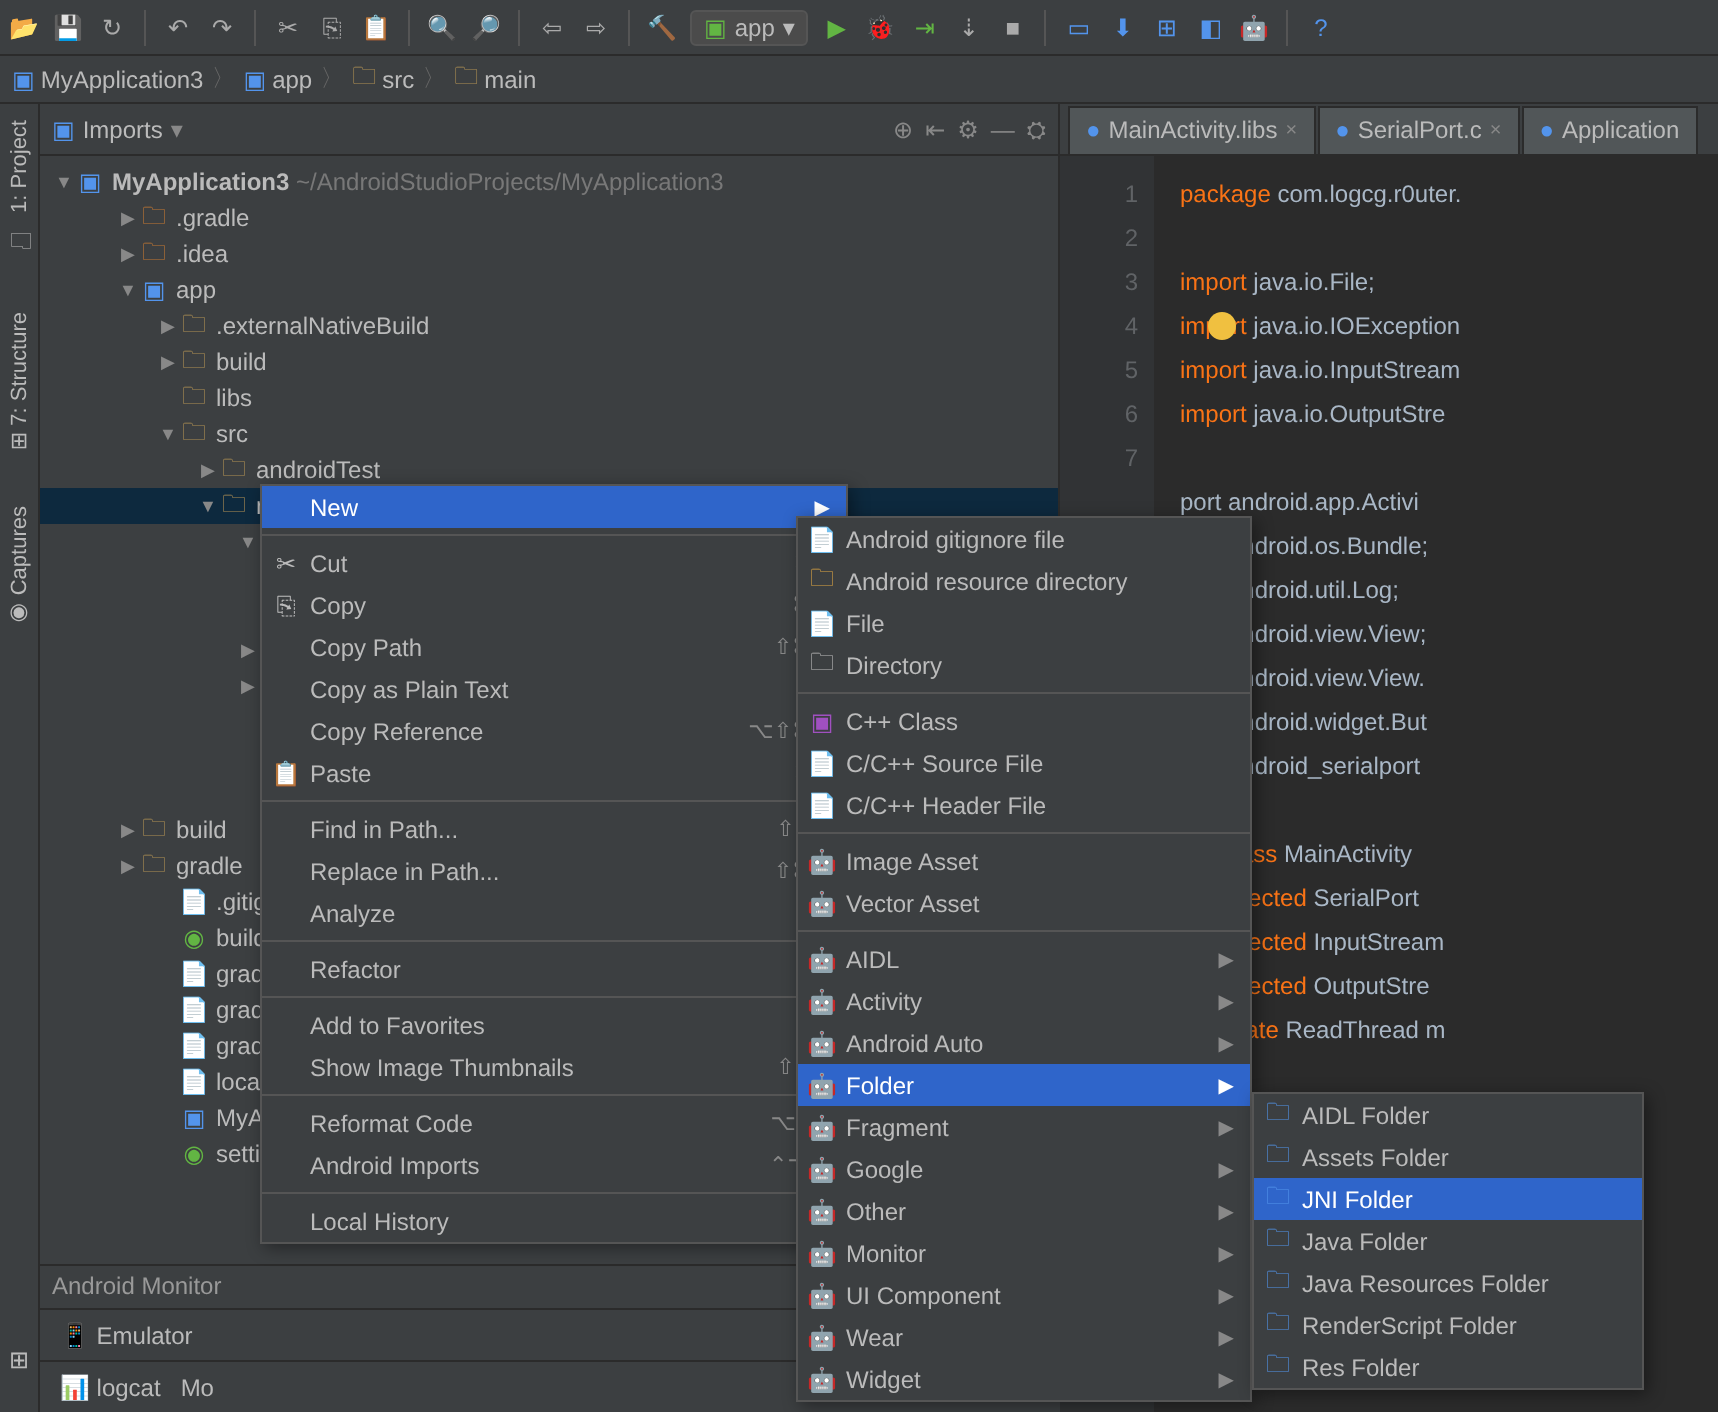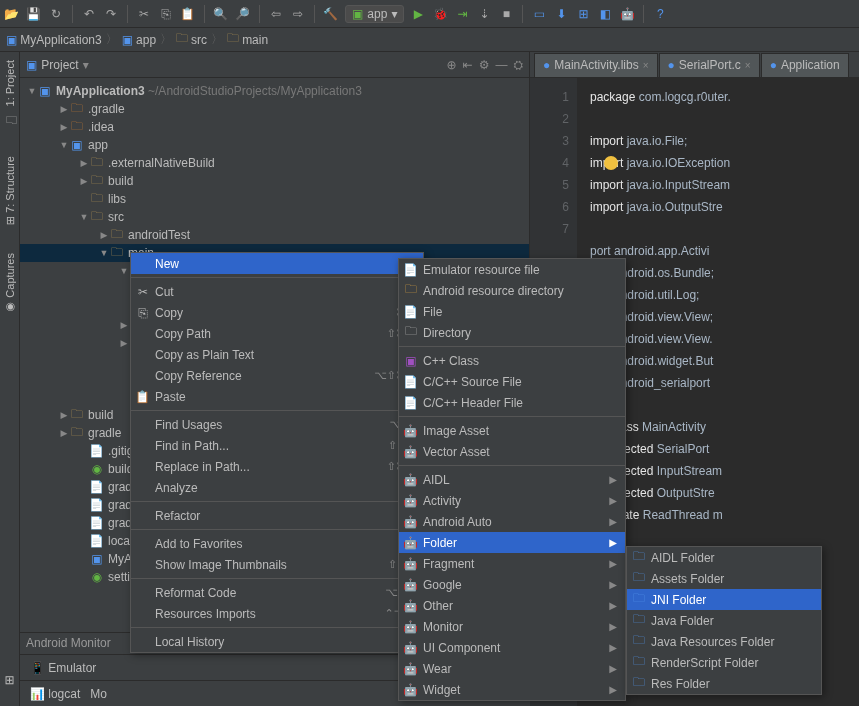--- a/index.html
+++ b/index.html
@@ -29,29 +29,29 @@
 .file-g { color: #62b543; }
 .file-y { color: #d9a343; }
 .dim { color: #787878; }
 .editor-area { flex: 1; background: #2b2b2b; display: flex; flex-direction: column; }
 .tabs { height: 26px; background: #3c3f41; border-bottom: 1px solid #2b2b2b; display: flex; align-items: center; padding-left: 4px; }
 .tab { height: 24px; display: flex; align-items: center; gap: 4px; padding: 0 8px; background: #515658; border: 1px solid #2b2b2b; border-bottom: none; margin-right: 1px; font-size: 11px; }
 .tab .close { color: #888; font-size: 10px; }
 .code { flex: 1; display: flex; font-family: Menlo, Consolas, monospace; font-size: 13px; line-height: 22px; }
 .gutter { width: 48px; background: #313335; color: #606366; text-align: right; padding: 8px 8px 0 0; border-right: 1px solid #2b2b2b; }
 .code-body { flex: 1; padding: 8px 0 0 12px; color: #a9b7c6; white-space: pre; overflow: hidden; }
-.kw { color: #e5e5e5; }
+.kw { color: #f97316; }
 .pkg { color: #a9b7c6; }
 .bottom-bar { position: absolute; bottom: 52px; left: 20px; width: 510px; height: 22px; background: #3c3f41; border-top: 1px solid #2b2b2b; padding: 3px 6px; color: #999; font-size: 11px; }
 .bottom-tabs { position: absolute; bottom: 26px; left: 20px; width: 510px; height: 26px; background: #3c3f41; border-top: 1px solid #2b2b2b; display: flex; align-items: center; padding: 0 10px; gap: 10px; }
 .bottom-tabs2 { position: absolute; bottom: 0; left: 20px; width: 510px; height: 26px; background: #3c3f41; border-top: 1px solid #2b2b2b; display: flex; align-items: center; padding: 0 10px; gap: 10px; }
 .left-bottom-gutter { position: absolute; bottom: 0; left: 0; width: 20px; height: 52px; background: #3c3f41; border-right: 1px solid #2b2b2b; display:flex; align-items:center; justify-content:center; }
 
 .context-menu { position: absolute; background: #3c3f41; border: 1px solid #555; box-shadow: 2px 2px 8px rgba(0,0,0,.4); }
-.cm1 { left: 130px; top: 252px; width: 294px; }
+.cm1 { left: 130px; top: 242px; width: 294px; }
 .cm2 { left: 398px; top: 258px; width: 228px; }
 .cm3 { left: 626px; top: 546px; width: 196px; }
 .cm-row { height: 21px; display: flex; align-items: center; padding: 0 8px 0 24px; position: relative; color: #bbb; }
 .cm-row.high { background: #2f65ca; color: #fff; }
 .cm-row .ico-l { position: absolute; left: 4px; width: 16px; text-align: center; }
 .cm-row .sc { margin-left: auto; color: #888; font-size: 11px; }
 .cm-row .sub { margin-left: auto; color: #888; font-size: 10px; }
 .cm-row.high .sub { color: #fff; }
 .cm-sep { height: 1px; background: #555; margin: 3px 0; }
 .green-a { color: #62b543; }
@@ -128,21 +128,21 @@
   <div class="left-gutter">
     <div class="vtab">🗀 1: Project</div>
     <div class="vtab">⊞ 7: Structure</div>
     <div class="vtab">◉ Captures</div>
   </div>
 
   <div class="project-panel">
     <div class="panel-header">
       <span class="title">
         <span class="folder-b">▣</span>
-        <span>Project</span>
+        <span>Imports</span>
         <span style="color:#888">▾</span>
       </span>
       <span class="actions">
         <span>⊕</span>
         <span>⇤</span>
         <span>⚙</span>
         <span>—</span>
         <span>⛭</span>
       </span>
     </div>
@@ -372,24 +372,20 @@
       <span>Copy Reference</span>
       <span class="sc">⌥⇧⌘C</span>
     </div>
   <div class="cm-row">
       <span class="ico-l">📋</span>
       <span>Paste</span>
       <span class="sc">⌘V</span>
     </div>
   <div class="cm-sep"></div>
   <div class="cm-row">
-      <span>Find Usages</span>
-      <span class="sc">⌥F7</span>
-    </div>
-  <div class="cm-row">
       <span>Find in Path...</span>
       <span class="sc">⇧⌘F</span>
     </div>
   <div class="cm-row">
       <span>Replace in Path...</span>
       <span class="sc">⇧⌘R</span>
     </div>
   <div class="cm-row">
       <span>Analyze</span>
       <span class="sub">▶</span>
@@ -407,34 +403,34 @@
   <div class="cm-row">
       <span>Show Image Thumbnails</span>
       <span class="sc">⇧⌘T</span>
     </div>
   <div class="cm-sep"></div>
   <div class="cm-row">
       <span>Reformat Code</span>
       <span class="sc">⌥⌘L</span>
     </div>
   <div class="cm-row">
-      <span>Resources Imports</span>
+      <span>Android Imports</span>
       <span class="sc">⌃⌥O</span>
     </div>
   <div class="cm-sep"></div>
   <div class="cm-row">
       <span>Local History</span>
       <span class="sub">▶</span>
     </div>
 </div>
 
 <div class="context-menu cm2">
   <div class="cm-row">
       <span class="ico-l yel-f">📄</span>
-      <span>Emulator resource file</span>
+      <span>Android gitignore file</span>
     </div>
   <div class="cm-row">
       <span class="ico-l yel-f">🗀</span>
       <span>Android resource directory</span>
     </div>
   <div class="cm-row">
       <span class="ico-l">📄</span>
       <span>File</span>
     </div>
   <div class="cm-row">

